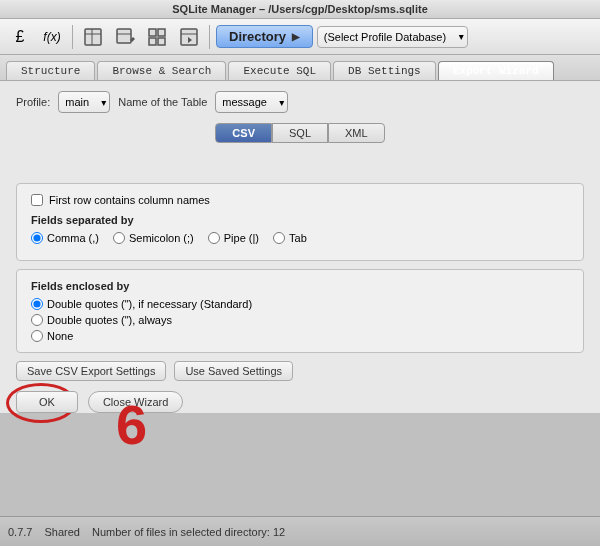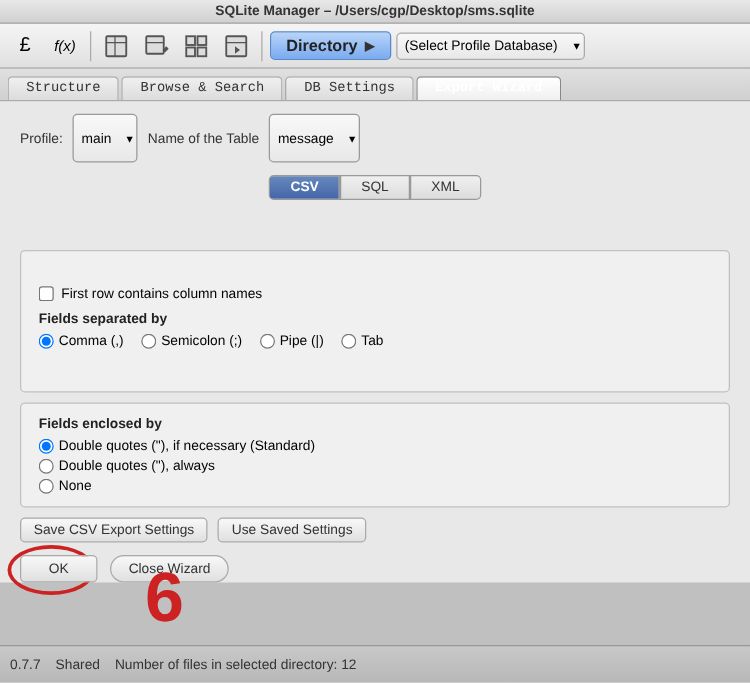--- a/index.html
+++ b/index.html
@@ -165,21 +165,21 @@
       right: 4px;
       pointer-events: none;
       font-size: 10px;
     }
     .db-select {
       background: linear-gradient(to bottom, #f8f8f8, #e8e8e8);
       border: 1px solid #999;
       border-radius: 4px;
       padding: 2px 20px 2px 6px;
       font-size: 11px;
-      height: 39px;
+      height: 22px;
       appearance: none;
       -webkit-appearance: none;
       cursor: pointer;
     }
 
     
     .format-tabs {
       display: flex;
       justify-content: center;
       margin: 4px 0 10px 0;
@@ -199,21 +199,21 @@
       background: linear-gradient(to bottom, #6688bb, #4466aa);
       color: white;
       font-weight: bold;
     }
 
     
     .options-panel {
       background: #f0f0f0;
       border: 1px solid #c0c0c0;
       border-radius: 4px;
-      padding: 28px 14px;
+      padding: 10px 14px;
       margin-bottom: 8px;
       margin-top: 40px;
     }
     .checkbox-row {
       display: flex;
       align-items: center;
       gap: 6px;
       margin-bottom: 8px;
       font-size: 11px;
     }
@@ -405,20 +405,21 @@
     <div class="select-wrapper">
       <select class="profile-select">
         <option>(Select Profile Database)</option>
       </select>
     </div>
   </div>
 
   <div class="nav-tabs">
     <div class="nav-tab">Structure</div>
     <div class="nav-tab">Browse &amp; Search</div>
+    <div class="nav-tab">Execute SQL</div>
     <div class="nav-tab">DB Settings</div>
     <div class="nav-tab-export nav-tab active">Export Wizard</div>
   </div>
 
   <div class="form-area">
 
     <div class="db-row">
       <span class="db-label">Profile:</span>
       <div class="db-select-wrapper">
         <select class="db-select">

